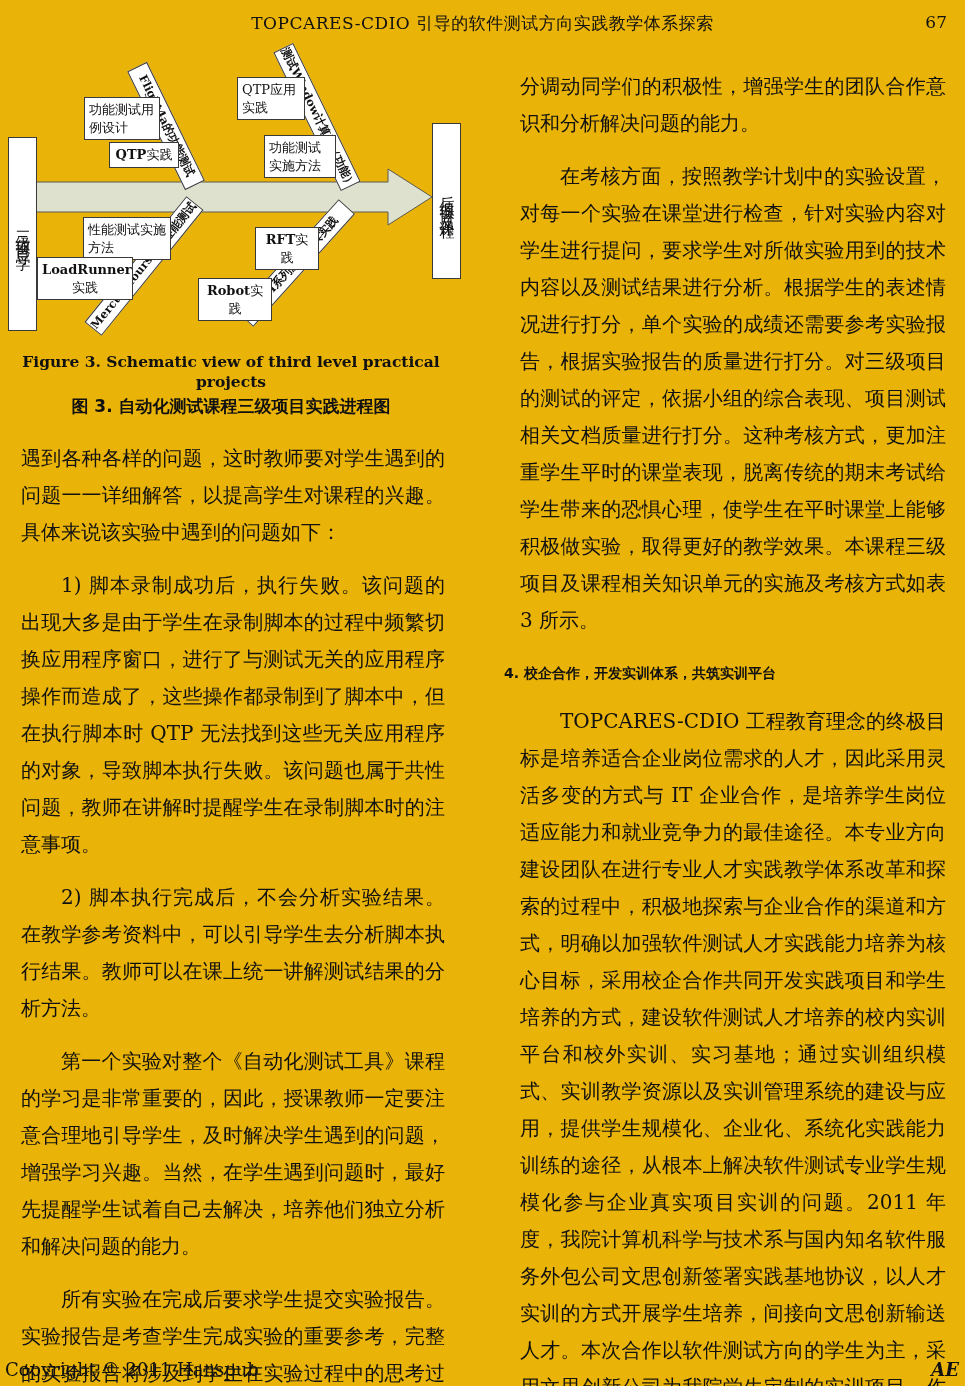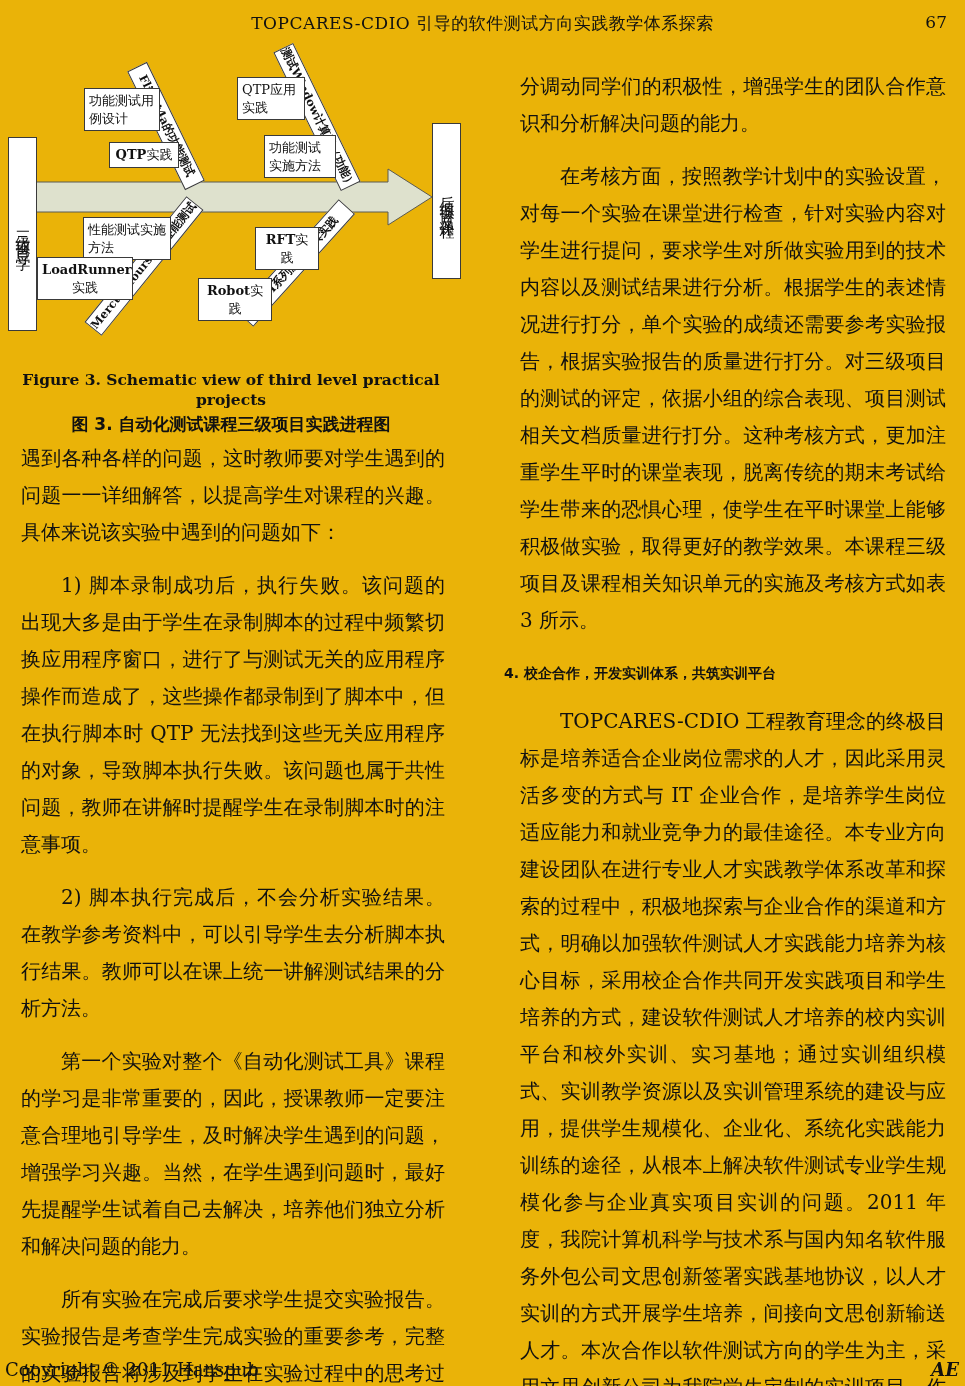--- a/index.html
+++ b/index.html
@@ -19,21 +19,21 @@
   .dbox{position:absolute;border:1px solid #3a3a3a;background:#fff;font-size:13px;line-height:1.35;
         padding:3px 4px;z-index:5;color:#111;}
   .tc{text-align:center;}
   .ribbon{position:absolute;border:1px solid #3a3a3a;background:#fff;font-size:11.5px;height:20px;
           line-height:19px;text-align:center;white-space:nowrap;font-weight:600;z-index:3;overflow:hidden;}
   .ribbon-flight{left:100px;top:70px;width:130px;transform:rotate(64deg);}
   .ribbon-window{left:240px;top:61px;width:152px;transform:rotate(64deg);}
   .ribbon-mercury{left:63px;top:210px;width:160px;transform:rotate(-51deg);}
   .ribbon-ibm{left:220px;top:207px;width:150px;transform:rotate(-48deg);}
   
-  .caption{position:absolute;left:0;top:352px;width:462px;text-align:center;margin-top:18px;}
+  .caption{position:absolute;left:0;top:352px;width:462px;text-align:center;}
   .cap-en{font-size:15.5px;font-weight:bold;line-height:20px;}
   .cap-zh{font-size:17px;font-weight:bold;font-family:"DejaVu Sans",sans-serif;margin-top:3px;}
   
   .col{position:absolute;font-size:20px;line-height:37px;text-align:justify;}
   .col p{margin:16px;}
   .col p.indent{text-indent:2em;}
   .col-left{left:5px;top:424px;width:456px;}
   .col-right{left:504px;top:52px;width:458px;}
   .sec-h{font-family:"DejaVu Sans",sans-serif;font-weight:bold;font-size:14px;line-height:28px;
          margin:20px 0 16px 0;text-align:left;}
@@ -50,21 +50,21 @@
   <div class="hdr-page">67</div>
 
   <div class="figure">
     <div class="rail rail-left">三级项目导学</div>
     <div class="rail rail-right">后续项目及课程</div>
 
     <svg class="arrow-svg" width="398" height="58" viewBox="0 0 398 58">
       <polygon points="0,14 352,14 352,1 396,29 352,57 352,44 0,44" stroke="#5a5a52" stroke-width="1" fill="#dee1cd"></polygon>
     </svg>
 
-    <div class="dbox" style="left:84px;top:43px;width:66px;">功能测试用例设计</div>
+    <div class="dbox" style="left:84px;top:52px;width:66px;">功能测试用例设计</div>
     <div class="dbox tc" style="left:109px;top:97px;width:60px;"><b>QTP</b><span>实践</span></div>
     <div class="dbox" style="left:237px;top:32px;width:58px;">QTP应用实践</div>
     <div class="dbox" style="left:264px;top:90px;width:62px;">功能测试实施方法</div>
 
     <div class="ribbon ribbon-flight"><span></span><b>Flight4a</b><span>的功能测试</span></div>
     <div class="ribbon ribbon-window"><span>测试</span><b>Window</b><span>计算器（功能）</span></div>
 
     <div class="dbox" style="left:83px;top:172px;width:78px;">性能测试实施方法</div>
     <div class="dbox tc" style="left:37px;top:212px;width:86px;"><b>LoadRunner</b><span>实践</span></div>
     <div class="dbox tc" style="left:255px;top:182px;width:54px;"><b>RFT</b><span>实践</span></div>

